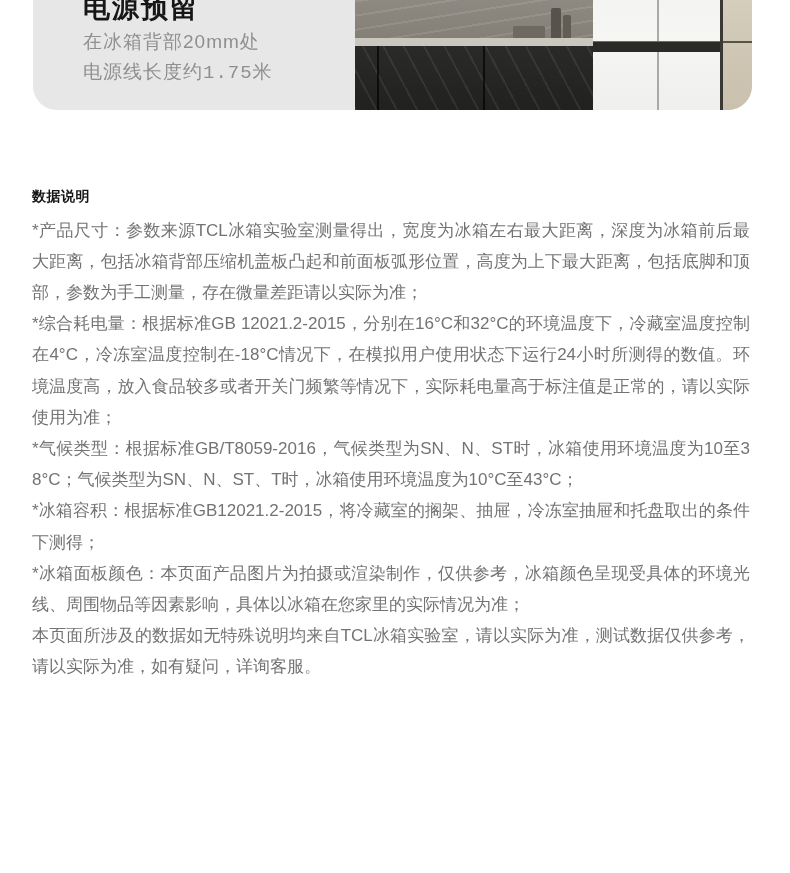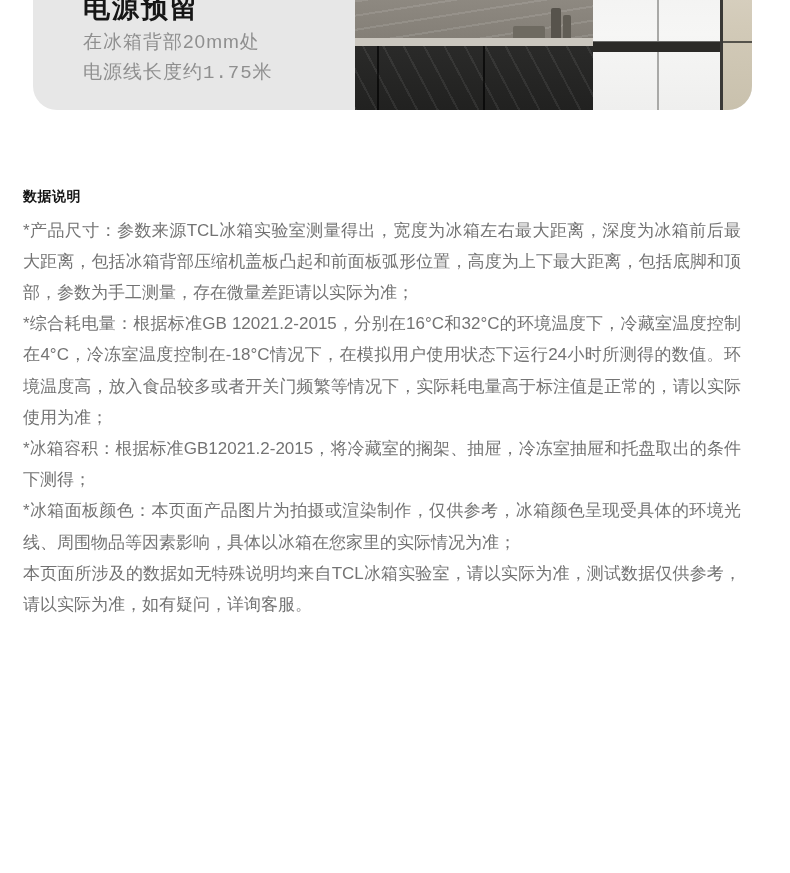--- a/index.html
+++ b/index.html
@@ -56,21 +56,21 @@
   .door-gap{left:0;top:83px;width:127px;height:10px;background:#2b2a27;border-top:1px solid #6b6b69;}
   .side-seam{left:127px;top:0;width:3px;height:152px;background:#3a3936;}
   .side-panel{
     left:130px;top:0;width:29px;height:152px;
     background:linear-gradient(180deg,#dbd4c5 0%,#d2cab8 45%,#c9c1ad 100%);
     border-radius:6px 0 0 0;
   }
   .side-panel-line{left:130px;top:83px;width:29px;height:2px;background:#55534c;}
 
   
-  .notes{position:absolute;left:23px;top:188px;width:718px;}
+  .notes{position:absolute;left:32px;top:188px;width:718px;}
   .notes h3{
     margin:0 0 9px 0;font-size:14px;line-height:1.25;
     font-weight:bold;color:#141414;letter-spacing:0.5px;
   }
   .notes p{
     margin:0;font-size:17px;line-height:31.2px;color:#737373;
     text-align:justify;word-break:break-all;
   }
 </style>
 </head>
@@ -99,16 +99,17 @@
       <div class="side-panel"></div>
       <div class="side-panel-line"></div>
     </div>
   </div>
 </div>
 
 <div class="notes">
   <h3>数据说明</h3>
   <p>*产品尺寸：参数来源TCL冰箱实验室测量得出，宽度为冰箱左右最大距离，深度为冰箱前后最大距离，包括冰箱背部压缩机盖板凸起和前面板弧形位置，高度为上下最大距离，包括底脚和顶部，参数为手工测量，存在微量差距请以实际为准；</p>
   <p>*综合耗电量：根据标准GB 12021.2-2015，分别在16°C和32°C的环境温度下，冷藏室温度控制在4°C，冷冻室温度控制在-18°C情况下，在模拟用户使用状态下运行24小时所测得的数值。环境温度高，放入食品较多或者开关门频繁等情况下，实际耗电量高于标注值是正常的，请以实际使用为准；</p>
+  <p>*气候类型：根据标准GB/T8059-2016，气候类型为SN、N、ST时，冰箱使用环境温度为10至38°C；气候类型为SN、N、ST、T时，冰箱使用环境温度为10°C至43°C；</p>
   <p>*冰箱容积：根据标准GB12021.2-2015，将冷藏室的搁架、抽屉，冷冻室抽屉和托盘取出的条件下测得；</p>
   <p>*冰箱面板颜色：本页面产品图片为拍摄或渲染制作，仅供参考，冰箱颜色呈现受具体的环境光线、周围物品等因素影响，具体以冰箱在您家里的实际情况为准；</p>
   <p>本页面所涉及的数据如无特殊说明均来自TCL冰箱实验室，请以实际为准，测试数据仅供参考，请以实际为准，如有疑问，详询客服。</p>
 </div>
 
 </body></html>

